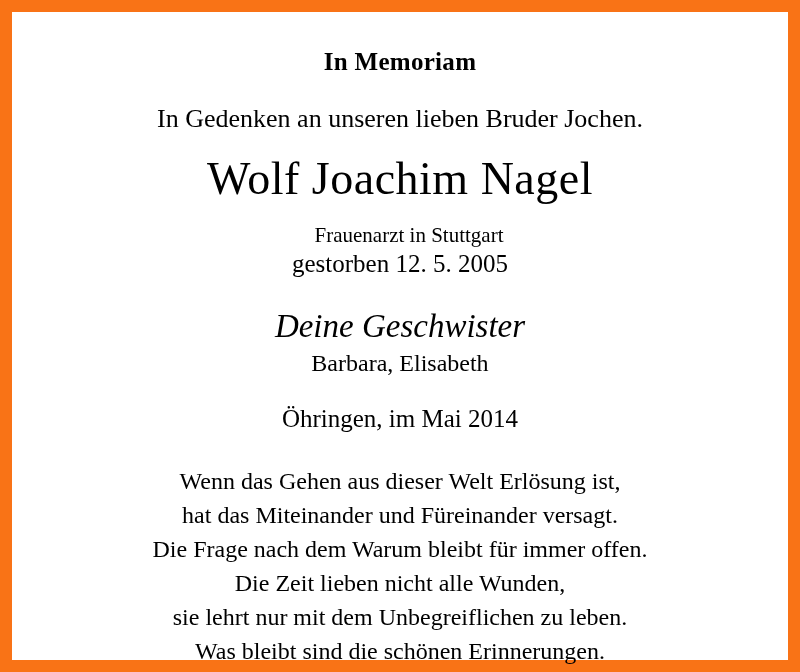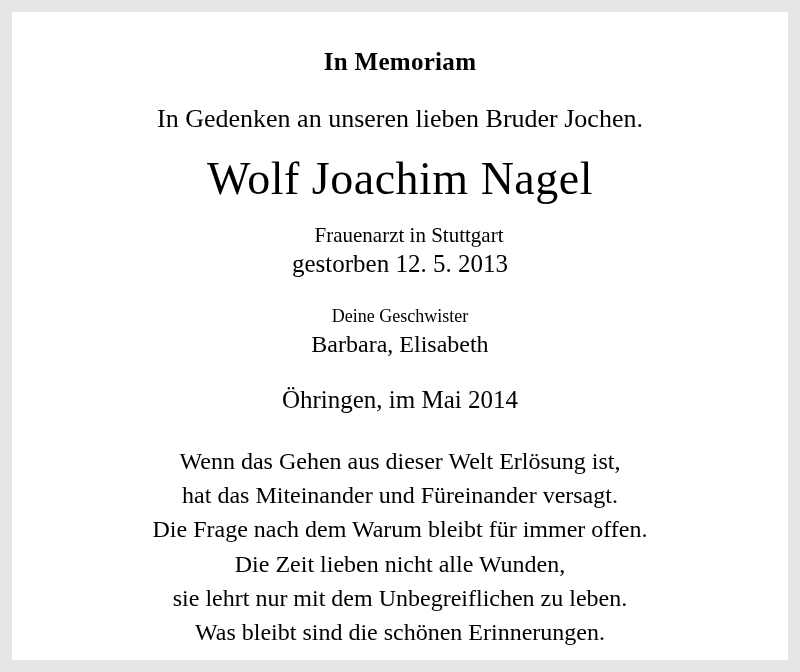--- a/index.html
+++ b/index.html
@@ -10,21 +10,21 @@
   body {
     width: 800px;
     height: 672px;
     font-family: "Liberation Serif", serif;
     color: #000000;
   }
   .notice {
     box-sizing: border-box;
     width: 800px;
     height: 672px;
-    background: #e5e5e5;
+    background: #f97316;
     padding: 12px 12px 12px 12px;
   }
   .notice-inner {
     box-sizing: border-box;
     width: 100%;
     height: 100%;
     background: #ffffff;
     padding: 36px 30px 22px 30px;
     text-align: center;
     display: flex;
@@ -56,22 +56,23 @@
     font-size: 21px;
     line-height: 1.25;
     margin-left: 18px;
   }
   .death-date {
     font-size: 25px;
     line-height: 1.25;
     margin-bottom: 26px;
   }
   .survivors-title {
-    font-size: 18px;
+    font-size: 33px;
     line-height: 1.3;
+    font-style: italic;
   }
   .survivors-line {
     font-size: 24px;
     line-height: 1.3;
   }
   .place-date {
     font-size: 25px;
     line-height: 1.3;
     margin-top: 24px;
     margin-bottom: 28px;
@@ -91,21 +92,21 @@
   <div class="notice-inner">
 
     <div class="memoriam">In Memoriam</div>
 
     <div class="dedication">In Gedenken an unseren lieben Bruder Jochen.</div>
 
     <div class="name">Wolf Joachim Nagel</div>
 
     <div class="profession">Frauenarzt in Stuttgart</div>
 
-    <div class="death-date">gestorben 12. 5. 2013</div>
+    <div class="death-date">gestorben 12. 5. 2005</div>
 
     <div class="survivors-title">Deine Geschwister</div>
     <div class="survivors-line">Barbara, Elisabeth</div>
 
     <div class="place-date">Öhringen, im Mai 2014</div>
 
     <div class="poem">
       <div>Wenn das Gehen aus dieser Welt Erlösung ist,</div>
       <div>hat das Miteinander und Füreinander versagt.</div>
       <div>Die Frage nach dem Warum bleibt für immer offen.</div>

